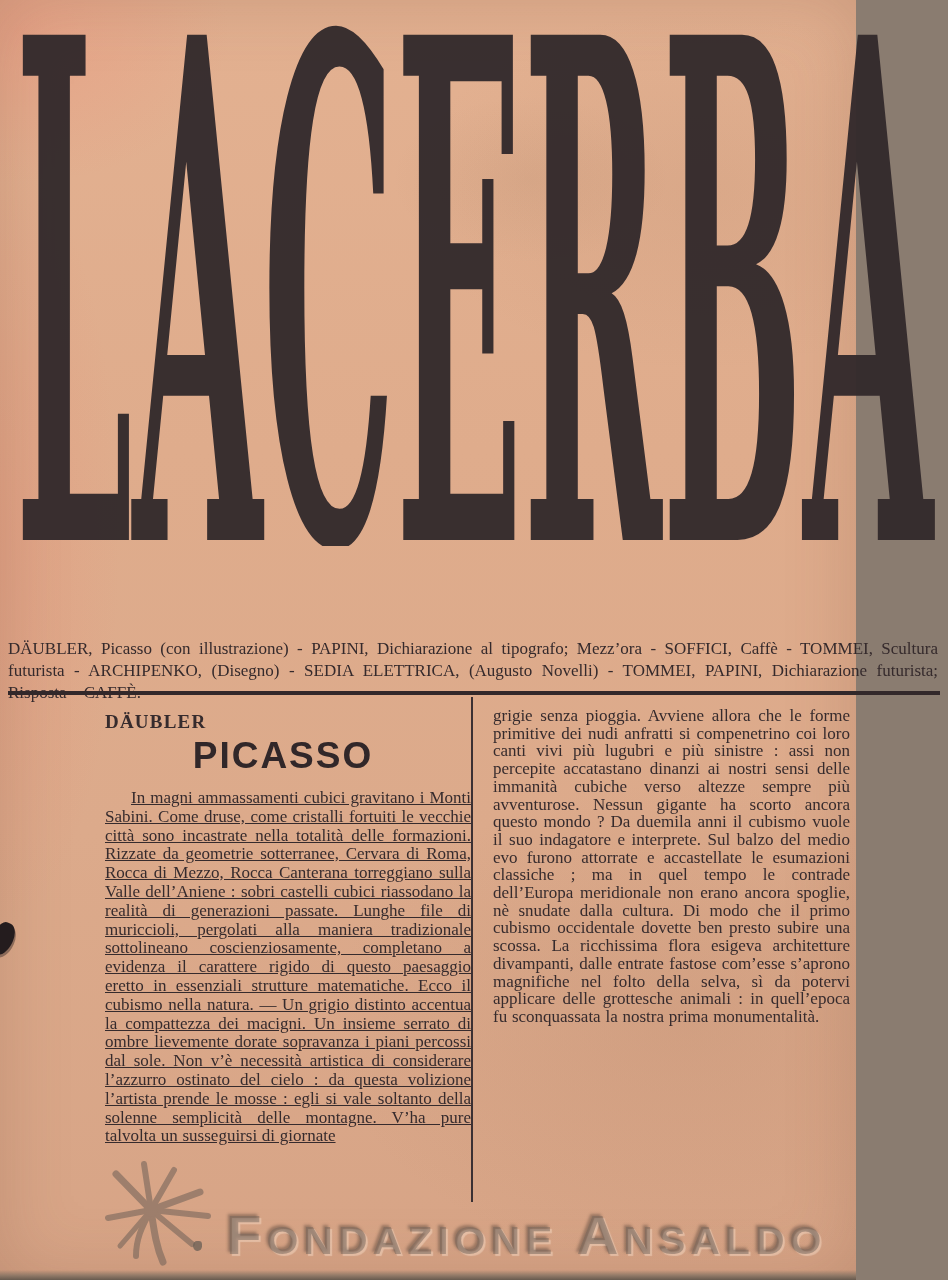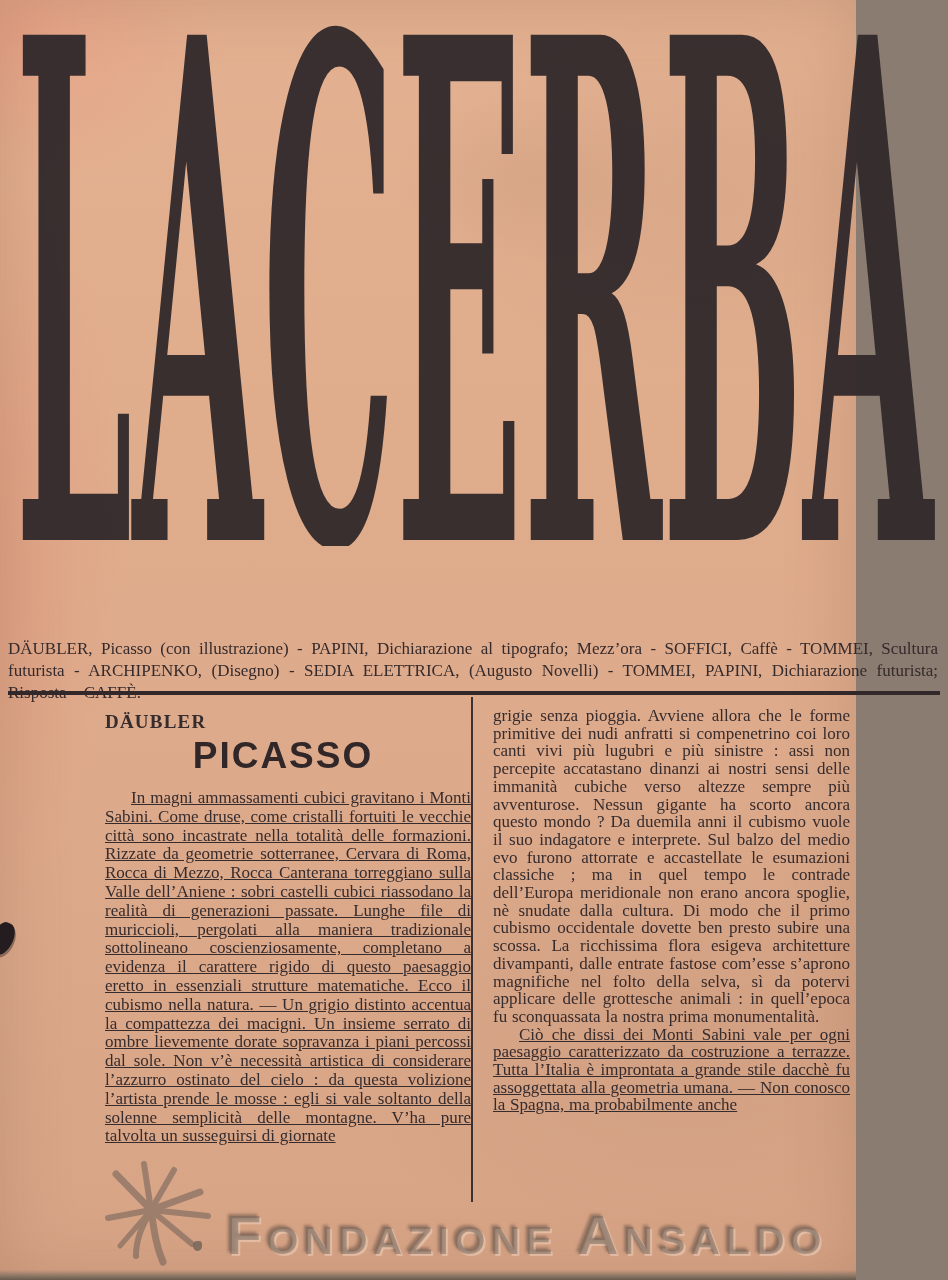--- a/index.html
+++ b/index.html
@@ -118,21 +118,20 @@
   <div class="rule"></div>
 
   <div class="columns">
     <div class="col-left">
       <h3 class="author">DÄUBLER</h3>
       <h1 class="headline">PICASSO</h1>
       <p class="body-p indent">In magni ammassamenti cubici gravitano i Monti Sabini. Come druse, come cristalli fortuiti le vecchie città sono incastrate nella totalità delle formazioni. Rizzate da geometrie sotterranee, Cervara di Roma, Rocca di Mezzo, Rocca Canterana torreggiano sulla Valle dell’Aniene : sobri castelli cubici riassodano la realità di generazioni passate. Lunghe file di muriccioli, pergolati alla maniera tradizionale sottolineano coscienziosamente, completano a evidenza il carattere rigido di questo paesaggio eretto in essenziali strutture matematiche. Ecco il cubismo nella natura. — Un grigio distinto accentua la compattezza dei macigni. Un insieme serrato di ombre lievemente dorate sopravanza i piani percossi dal sole. Non v’è necessità artistica di considerare l’azzurro ostinato del cielo : da questa volizione l’artista prende le mosse : egli si vale soltanto della solenne semplicità delle montagne. V’ha pure talvolta un susseguirsi di giornate</p>
     </div>
     <div class="col-right">
       <p class="body-p">grigie senza pioggia. Avviene allora che le forme primitive dei nudi anfratti si compenetrino coi loro canti vivi più lugubri e più sinistre : assi non percepite accatastano dinanzi ai nostri sensi delle immanità cubiche verso altezze sempre più avventurose. Nessun gigante ha scorto ancora questo mondo ? Da duemila anni il cubismo vuole il suo indagatore e interprete. Sul balzo del medio evo furono attorrate e accastellate le esumazioni classiche ; ma in quel tempo le contrade dell’Europa meridionale non erano ancora spoglie, nè snudate dalla cultura. Di modo che il primo cubismo occidentale dovette ben presto subire una scossa. La ricchissima flora esigeva architetture divampanti, dalle entrate fastose com’esse s’aprono magnifiche nel folto della selva, sì da potervi applicare delle grottesche animali : in quell’epoca fu sconquassata la nostra prima monumentalità.</p>
-      <p class="body-p indent">Ciò che dissi dei Monti Sabini vale per ogni paesaggio caratterizzato da costruzione a terrazze. Tutta l’Italia è improntata a grande stile dacchè fu assoggettata alla geometria umana. — Non conosco la Spagna, ma probabilmente anche</p>
     </div>
   </div>
 
   <div class="watermark">
     <svg class="wm-logo" viewBox="0 0 130 110">
       <g stroke="#6e6057" stroke-linecap="round" fill="none">
         <path d="M55 52 L20 16" stroke-width="7"></path>
         <path d="M55 52 L48 6" stroke-width="6"></path>
         <path d="M55 52 L78 12" stroke-width="6"></path>
         <path d="M55 52 L104 34" stroke-width="7"></path>

